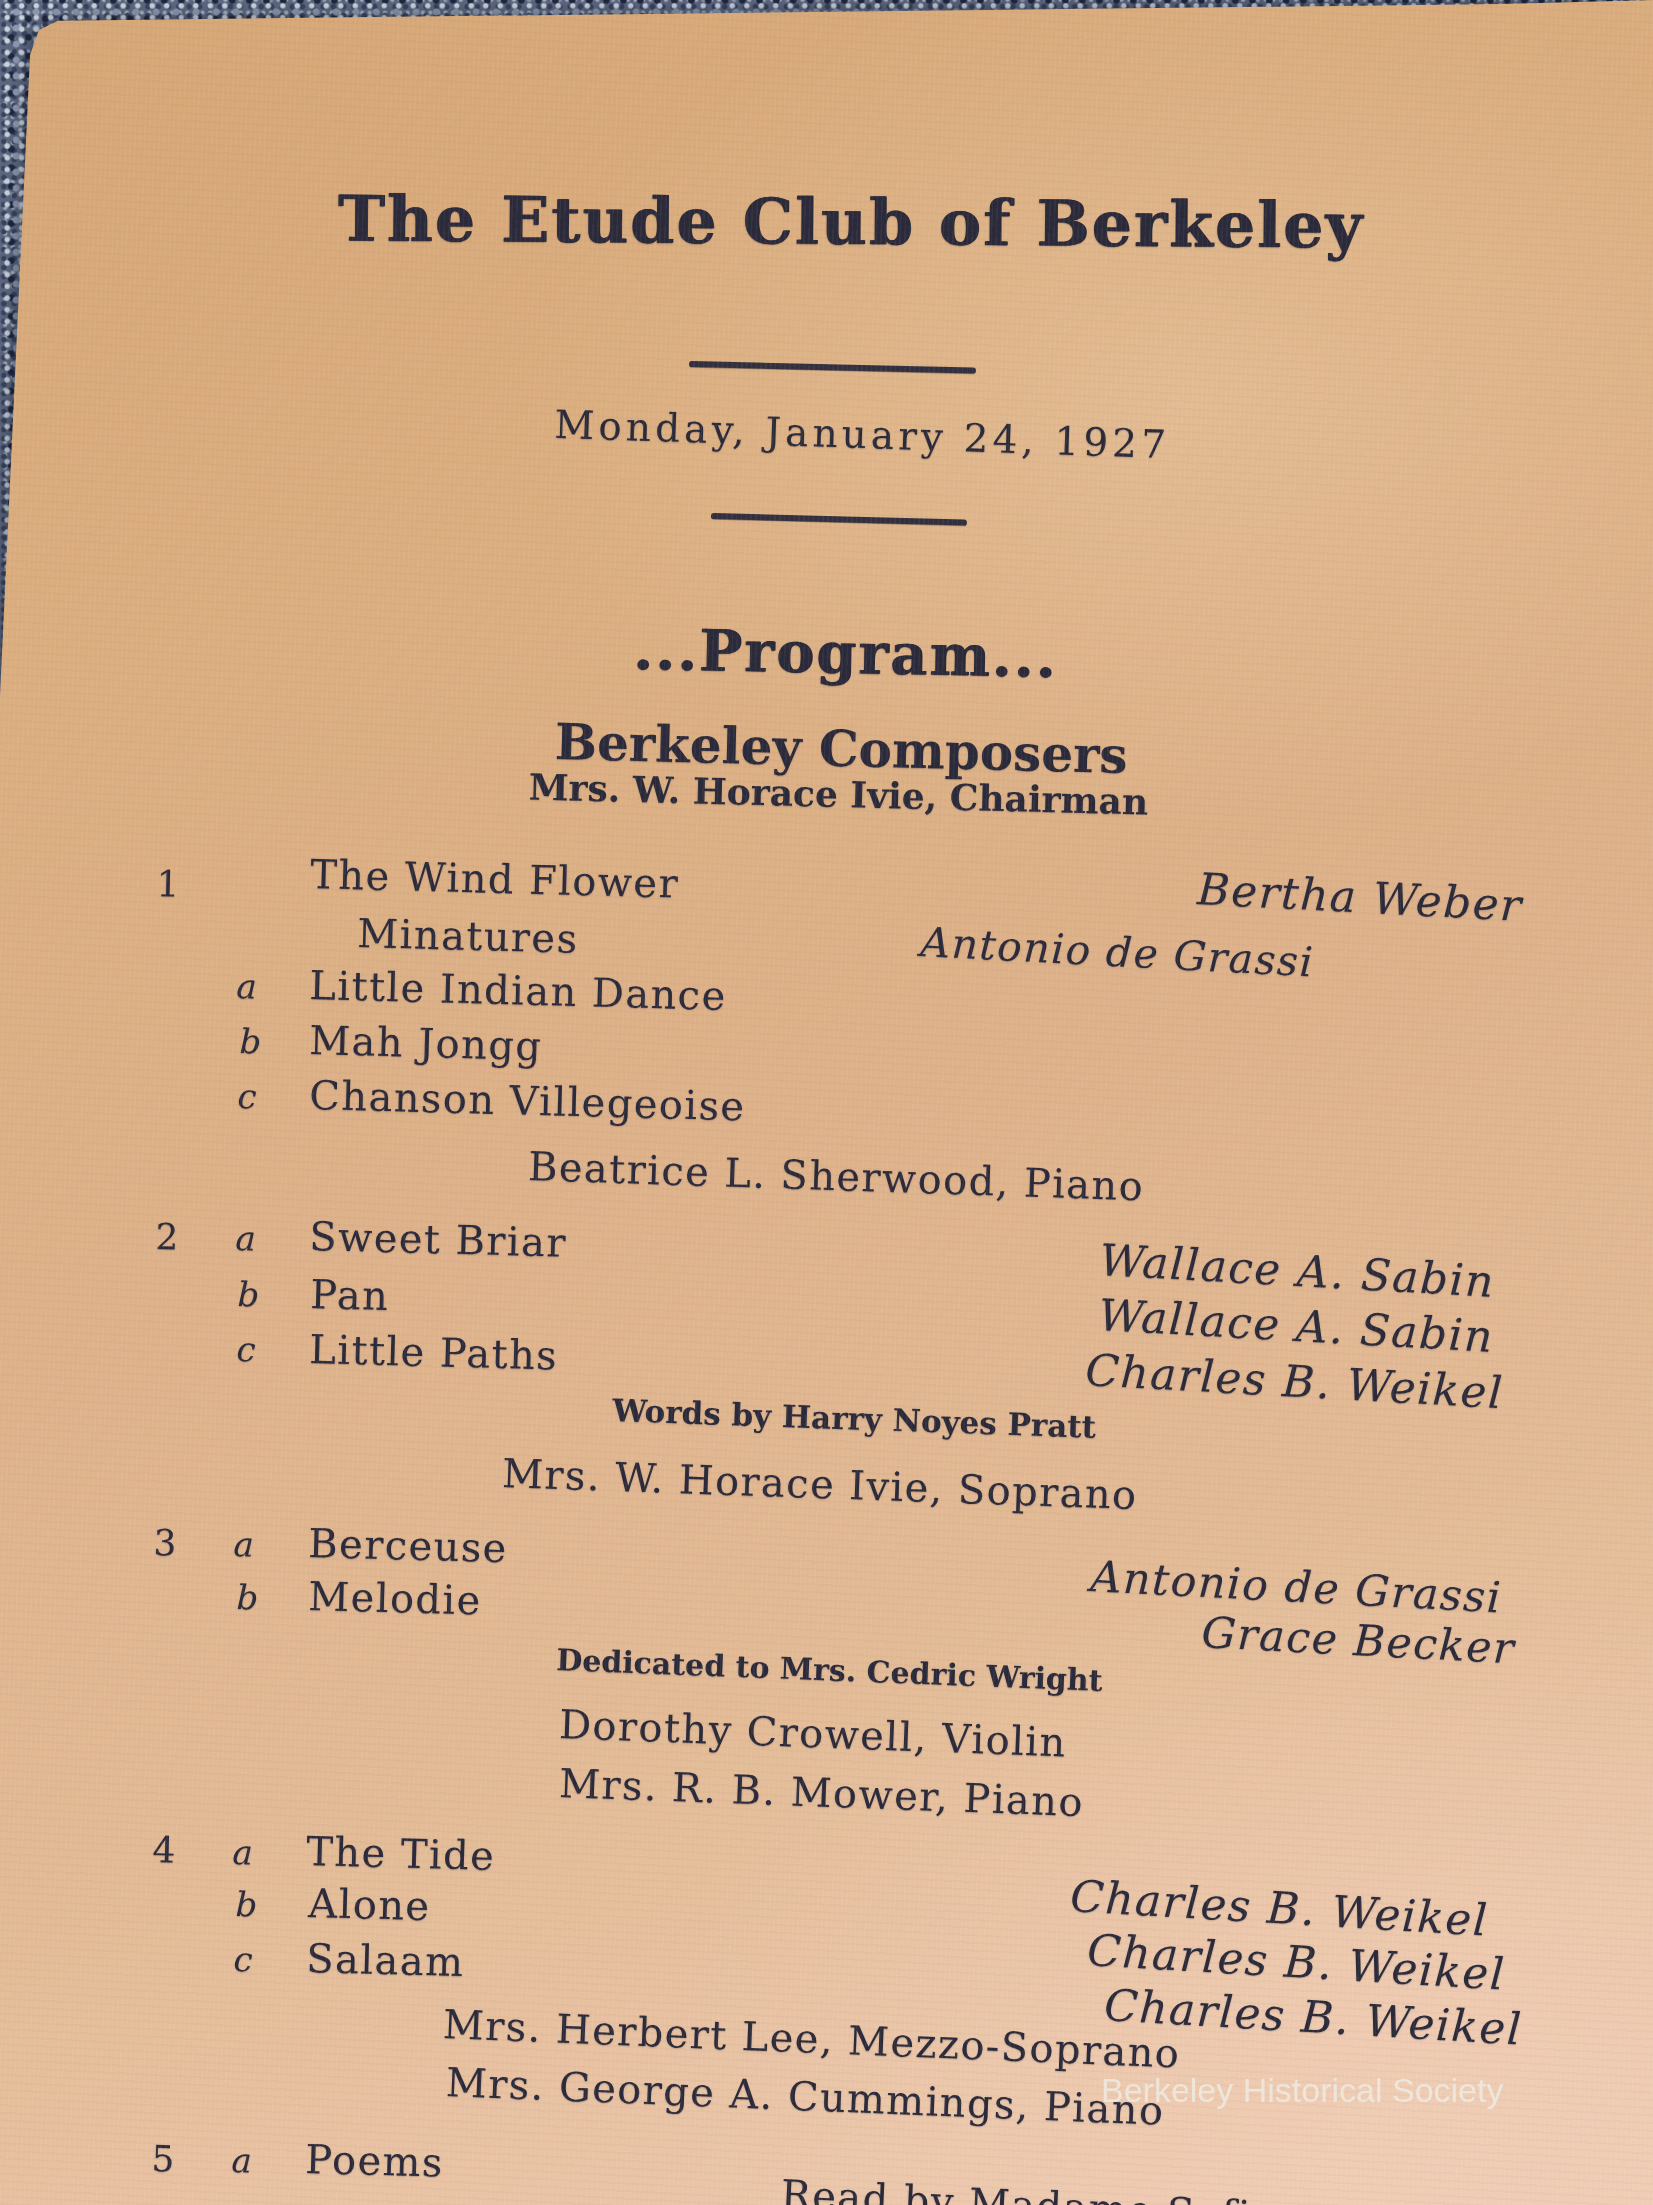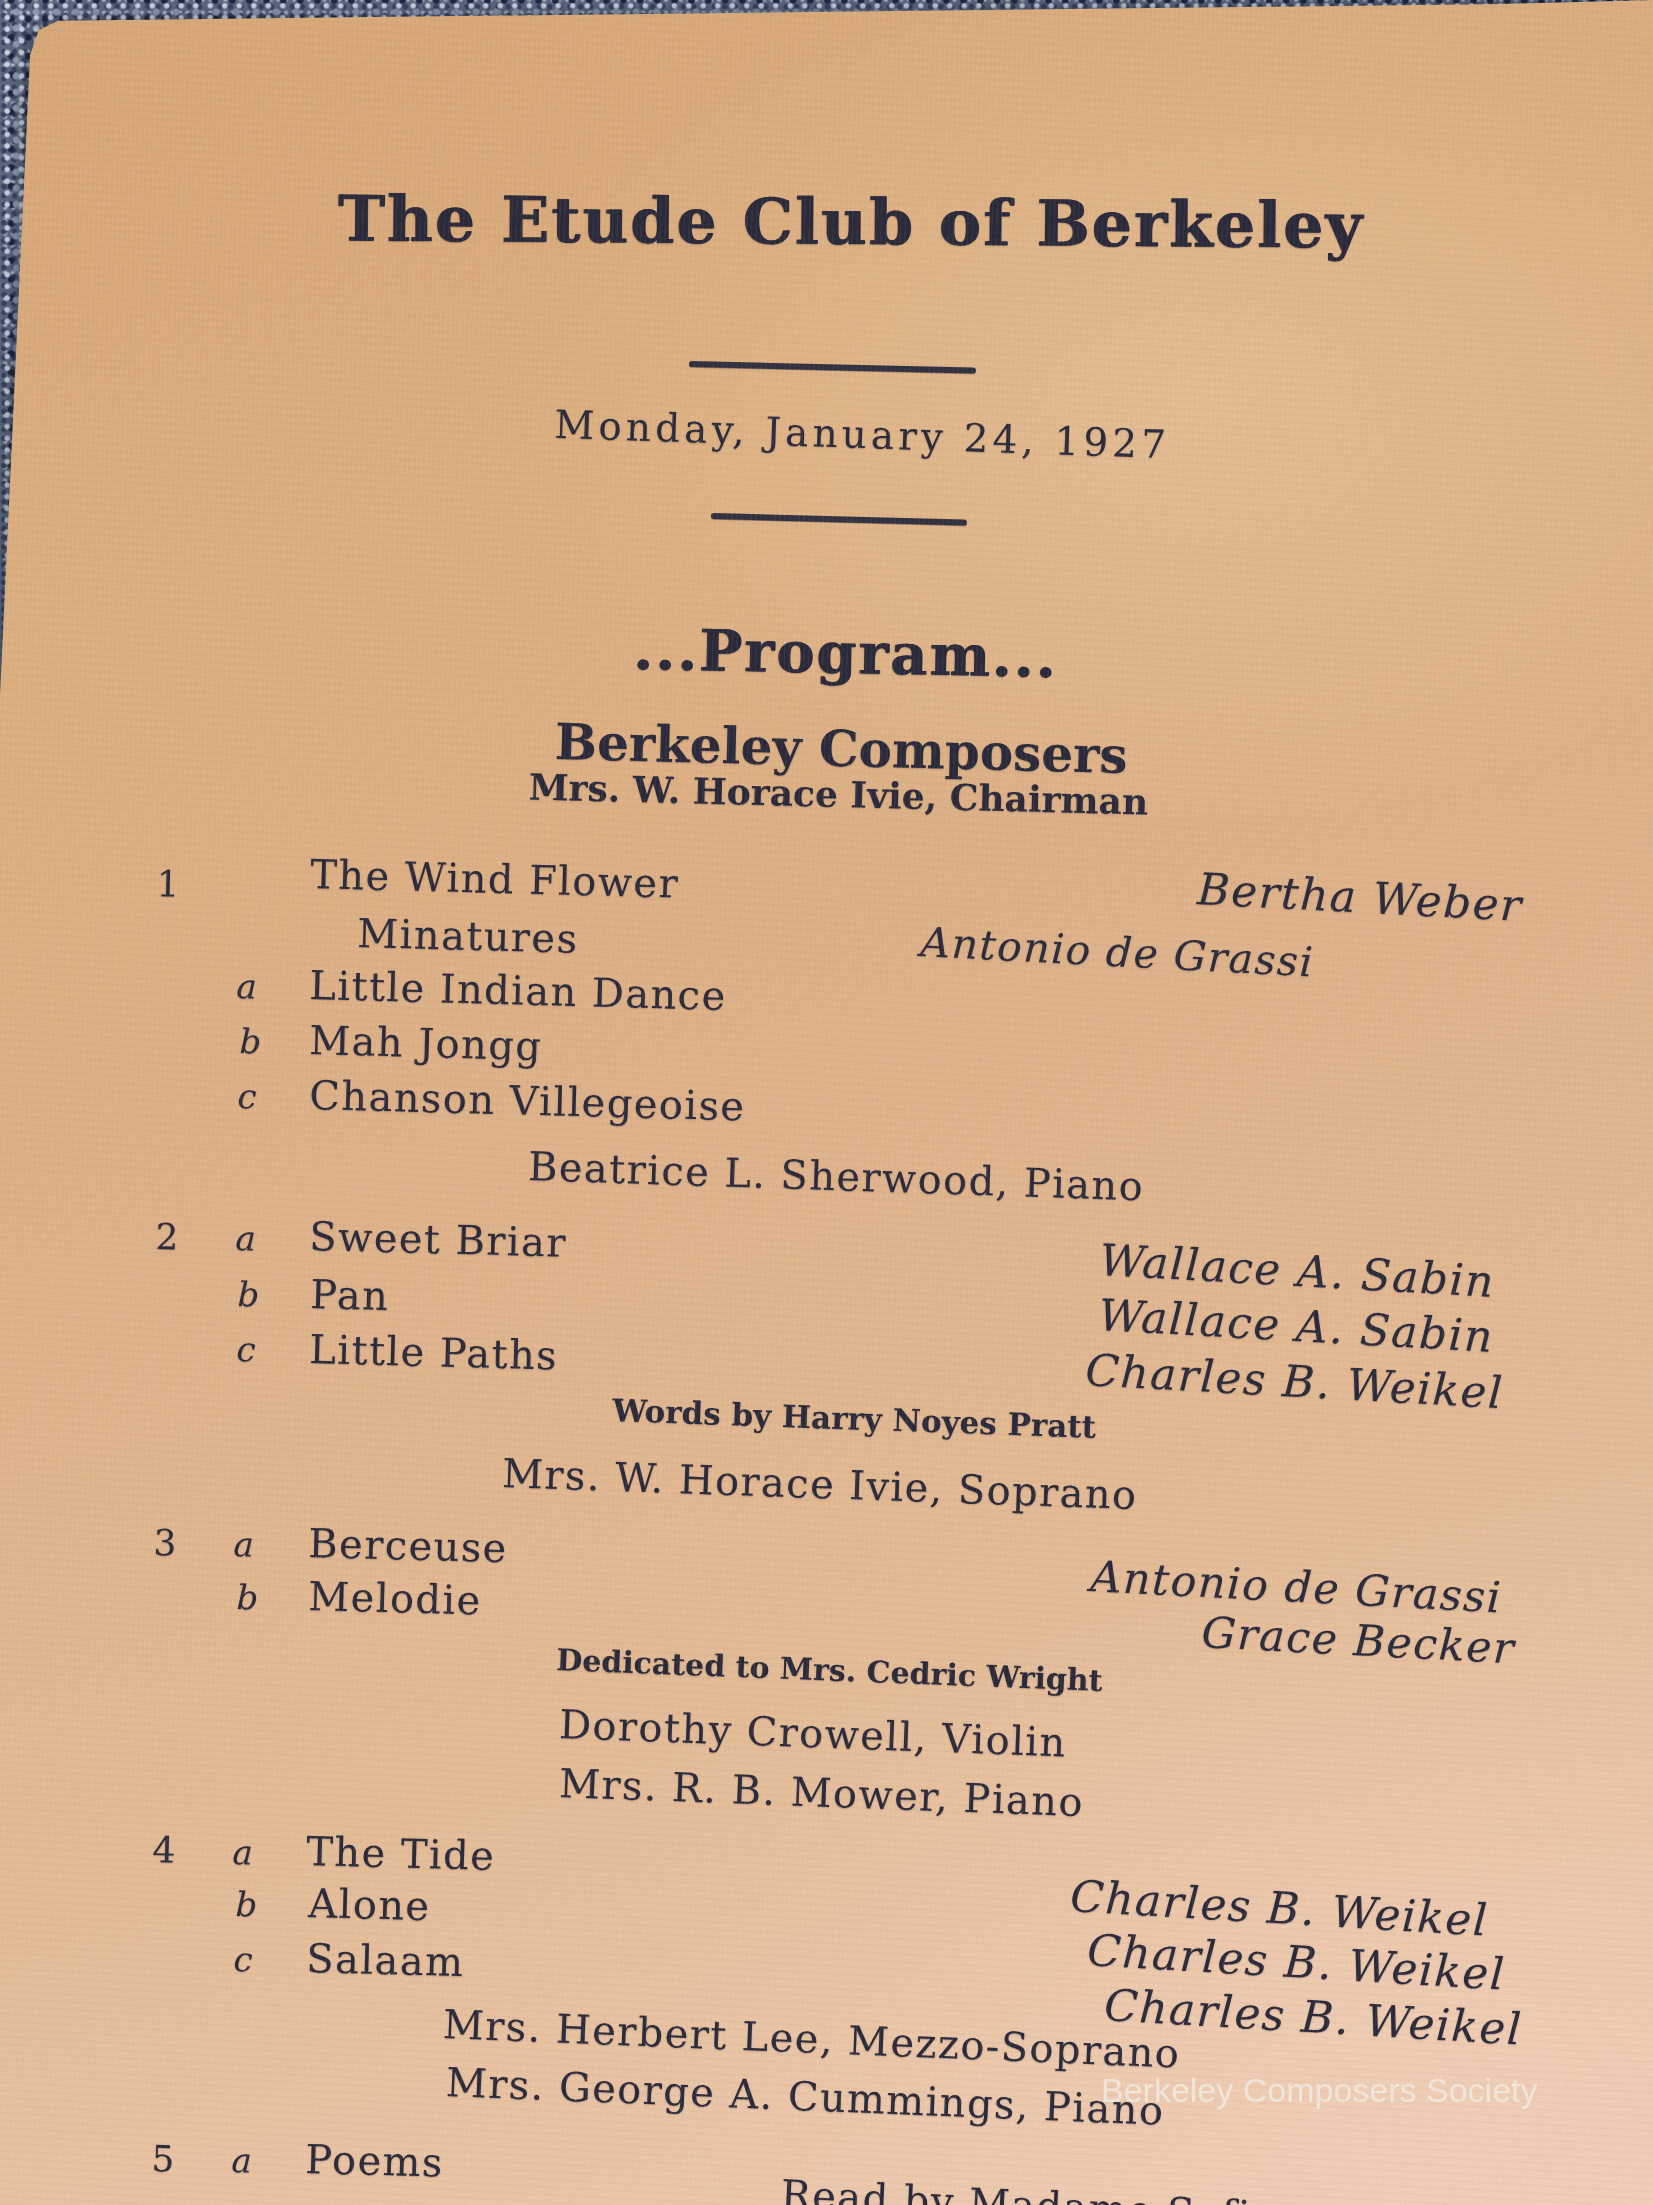--- a/index.html
+++ b/index.html
@@ -125,15 +125,15 @@
       <span class="t" style="left:447px;top:2059px;font-size:40px;letter-spacing:1.4px;--r:2.3deg">Mrs. George A. Cummings, Piano</span>
 
       <span class="t" style="left:152px;top:2138px;font-size:36px">5</span>
       <span class="t it" style="left:232px;top:2140px;font-size:34px">a</span>
       <span class="t" style="left:306px;top:2136px;font-size:40px;letter-spacing:1.4px">Poems</span>
       <span class="t" style="left:782px;top:2171px;font-size:40px;letter-spacing:1.4px;--r:2.6deg">Read by Madame Sofia</span>
 
     </div>
   </div>
 
-  <span class="wm" style="left:1101px;top:2071px;font-size:34px">Berkeley Composers Society</span>
+  <span class="wm" style="left:1101px;top:2071px;font-size:34px">Berkeley Historical Society</span>
 </div>
 
 
 </body></html>

